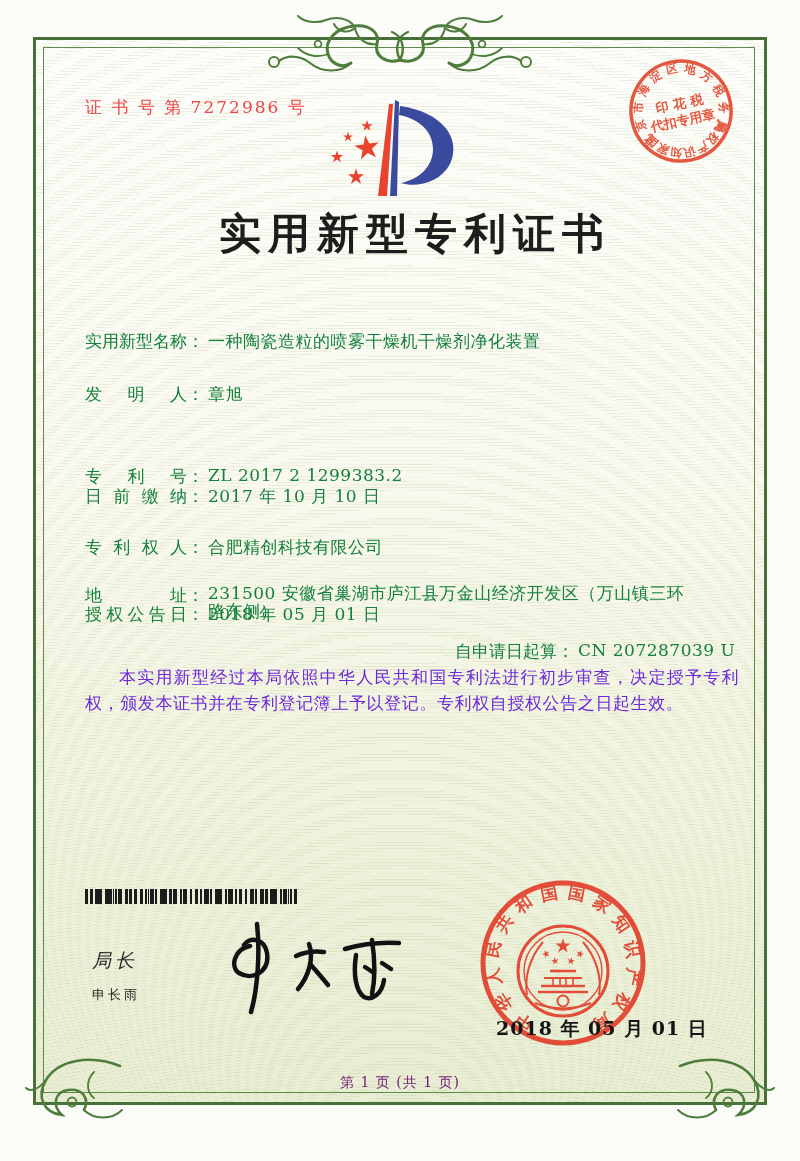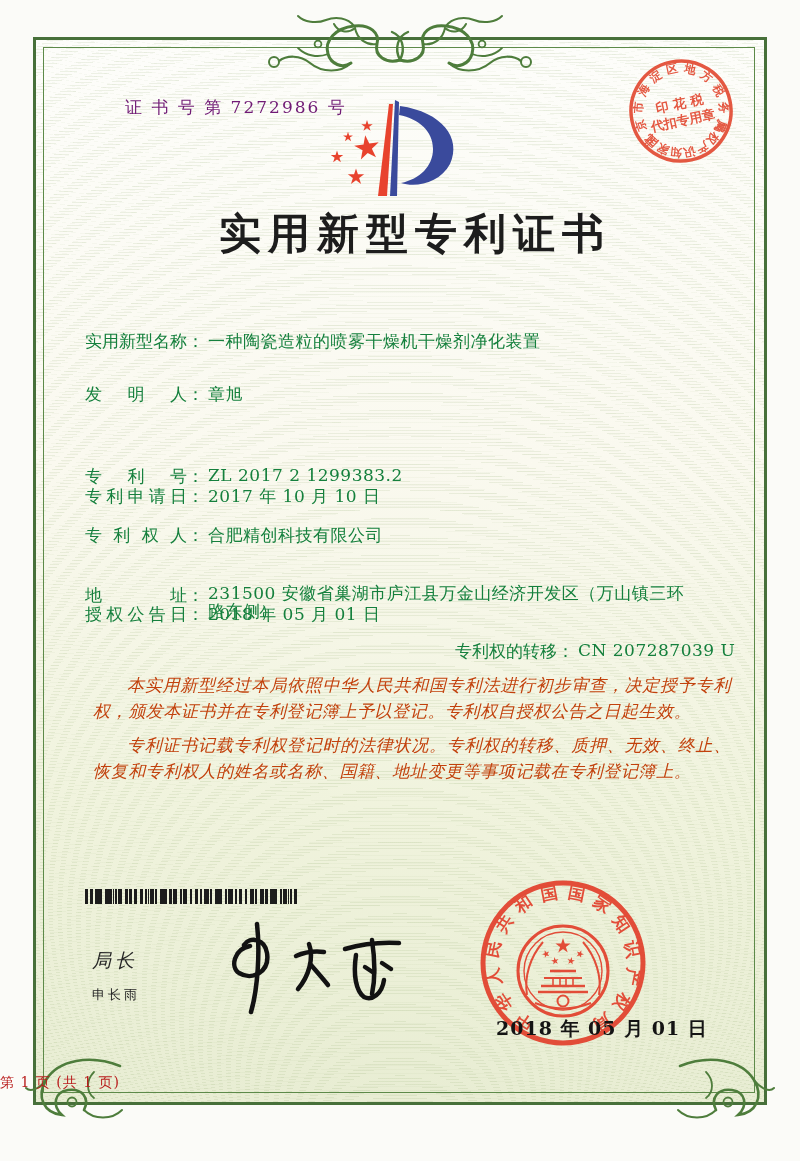--- a/index.html
+++ b/index.html
@@ -12,52 +12,52 @@
     background:
       repeating-radial-gradient(ellipse 950px 300px at 50% 112%, rgba(128,158,92,.13) 0 1.5px, rgba(0,0,0,0) 1.5px 9px),
       repeating-radial-gradient(ellipse 1200px 420px at 50% -15%, rgba(128,158,92,.05) 0 1.5px, rgba(0,0,0,0) 1.5px 12px),
       linear-gradient(180deg,#fdfdfa 0%,#faf9ef 40%,#f0f3dd 72%,#e8edd3 100%);}
 
   
   .frame-outer{left:33px;top:37px;width:728px;height:1062px;border:3px solid #47703a;z-index:1;}
   .frame-inner{left:43px;top:47px;width:710px;height:1044px;border:1px solid #5d8a49;z-index:1;}
 
   .content{z-index:2;color:#262626;}
-  .certnum{left:85px;top:96px;font-size:17px;letter-spacing:2px;color:#701a75;margin-left:40px;}
+  .certnum{left:85px;top:96px;font-size:17px;letter-spacing:2px;color:#ef4444;}
   .title{left:15px;top:206px;width:800px;text-align:center;font-size:42px;font-weight:bold;
          letter-spacing:7px;color:#1d1d1d;}
 
   .row{position:absolute;left:85px;font-size:17px;white-space:nowrap;z-index:2;color:#15803d;}
   .lbl{display:inline-block;width:102px;text-align:justify;text-align-last:justify;vertical-align:top;}
   .colon{vertical-align:top;}
   .val{letter-spacing:.5px;vertical-align:top;padding-left:4px;}
   .val-wrap{display:inline-block;width:478px;white-space:normal;line-height:18px;
             letter-spacing:.5px;vertical-align:top;padding-left:4px;}
 
   .body-text{left:85px;top:664px;width:654px;z-index:2;}
-  .body-text p{margin:8px;font-size:17px;line-height:26px;text-align:justify;
-               text-indent:2em;letter-spacing:.6px;color:#c2410c;font-style:italic;}
+  .body-text p{margin:0;font-size:17px;line-height:26px;text-align:justify;
+               text-indent:2em;letter-spacing:.6px;color:#6d28d9;}
 
   .barcode{left:85px;top:889px;width:214px;height:15px;z-index:2;
     background:
       repeating-linear-gradient(90deg,#1c1c1c 0 2px,rgba(0,0,0,0) 2px 5px),
       repeating-linear-gradient(90deg,#1c1c1c 0 1px,rgba(0,0,0,0) 1px 7px),
       repeating-linear-gradient(90deg,#1c1c1c 0 3px,rgba(0,0,0,0) 3px 11px);}
 
   .signer-title{left:92px;top:948px;font-size:19px;letter-spacing:4px;z-index:2;font-style:italic;}
   .signer-name{left:92px;top:986px;font-size:13px;letter-spacing:3px;z-index:2;}
   .signature{left:205px;top:918px;z-index:2;}
 
   .tax-stamp{left:619px;top:49px;z-index:3;transform:rotate(-12deg);opacity:.9;}
   .main-seal{left:473px;top:873px;z-index:3;opacity:.9;}
   .seal-date{left:496px;top:1016px;font-size:19px;font-weight:bold;color:#141414;
              letter-spacing:1px;z-index:4;white-space:nowrap;}
 
-  .footer{left:0;top:1074px;width:800px;text-align:left;font-size:14px;
-          letter-spacing:1px;color:#b91c1c;z-index:2;}
+  .footer{left:0;top:1074px;width:800px;text-align:center;font-size:14px;
+          letter-spacing:1px;color:#701a75;z-index:2;}
 
   .ornament{z-index:1;}
   svg text{font-family:"DejaVu Serif","Liberation Serif",serif;}
 </style>
 </head>
 <body>
 
 <svg width="0" height="0" style="position:absolute">
   <defs>
     <polygon id="star10" points="0,-1 0.224,-0.309 0.951,-0.309 0.363,0.118 0.588,0.809 0,0.382 -0.588,0.809 -0.363,0.118 -0.951,-0.309 -0.224,-0.309"></polygon>
@@ -154,38 +154,37 @@
 <div class="row" style="top:330px;">
   <span class="lbl">实用新型名称</span><span class="colon">：</span><span class="val">一种陶瓷造粒的喷雾干燥机干燥剂净化装置</span>
 </div>
 <div class="row" style="top:383px;">
   <span class="lbl">发明人</span><span class="colon">：</span><span class="val">章旭</span>
 </div>
 <div class="row" style="top:435px;margin-top:30px;">
   <span class="lbl">专利号</span><span class="colon">：</span><span class="val">ZL 2017 2 1299383.2</span>
 </div>
 <div class="row" style="top:485px;">
-  <span class="lbl">专利申请日</span><span class="colon">：</span><span class="val">2017 年 10 月 10 日</span>
-</div>
-<div class="row" style="top:524px;">
+  <span class="lbl">日前缴纳</span><span class="colon">：</span><span class="val">2017 年 10 月 10 日</span>
+</div>
+<div class="row" style="top:536px;">
   <span class="lbl">专利权人</span><span class="colon">：</span><span class="val">合肥精创科技有限公司</span>
 </div>
 <div class="row" style="top:584px;">
   <span class="lbl">地址</span><span class="colon">：</span><span class="val-wrap">231500 安徽省巢湖市庐江县万金山经济开发区（万山镇三环路东侧）</span>
 </div>
 <div class="row" style="top:603px;">
   <span class="lbl">授权公告日</span><span class="colon">：</span><span class="val">2018 年 05 月 01 日</span>
 </div>
 <div class="row" style="top:640px;left:455px;">
-  <span>专利权的转移</span><span>：</span><span class="val">CN 207287039 U</span>
+  <span>自申请日起算</span><span>：</span><span class="val">CN 207287039 U</span>
 </div>
 
 <div class="abs body-text">
   <p>本实用新型经过本局依照中华人民共和国专利法进行初步审查，决定授予专利权，颁发本证书并在专利登记簿上予以登记。专利权自授权公告之日起生效。</p>
-  <p>专利证书记载专利权登记时的法律状况。专利权的转移、质押、无效、终止、恢复和专利权人的姓名或名称、国籍、地址变更等事项记载在专利登记簿上。</p>
 </div>
 
 <div class="abs barcode"></div>
 
 <div class="abs content signer-title">局长</div>
 <div class="abs content signer-name">申长雨</div>
 
 <svg class="abs signature" width="215" height="102" viewBox="0 0 215 102">
   <g fill="none" stroke="#121212" stroke-width="4.5" stroke-linecap="round">
     <path d="M45,28 C29,31 25,49 34,55 C47,63 65,54 62,35 C60,21 45,18 39,27"></path>

